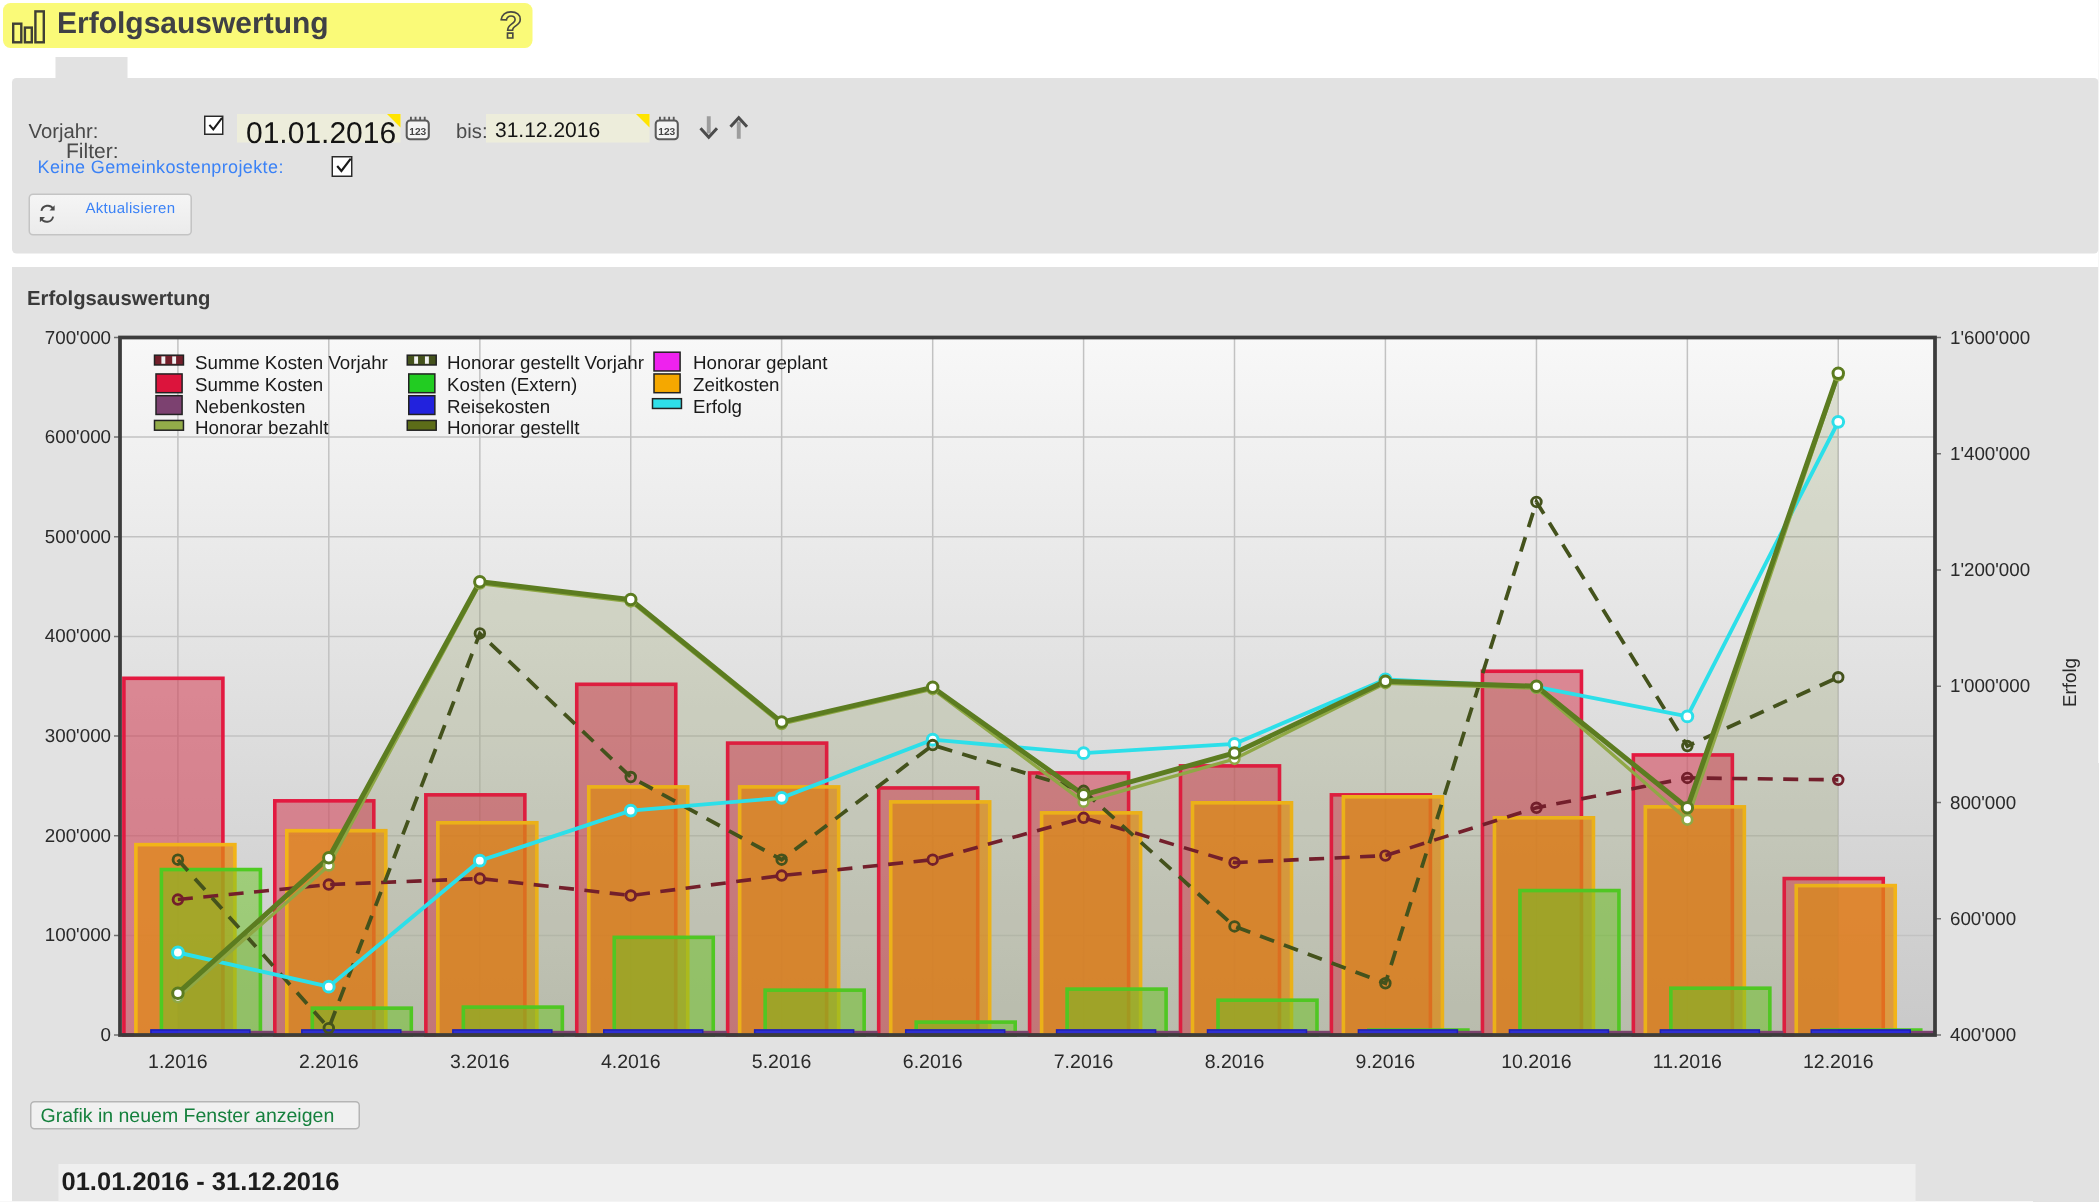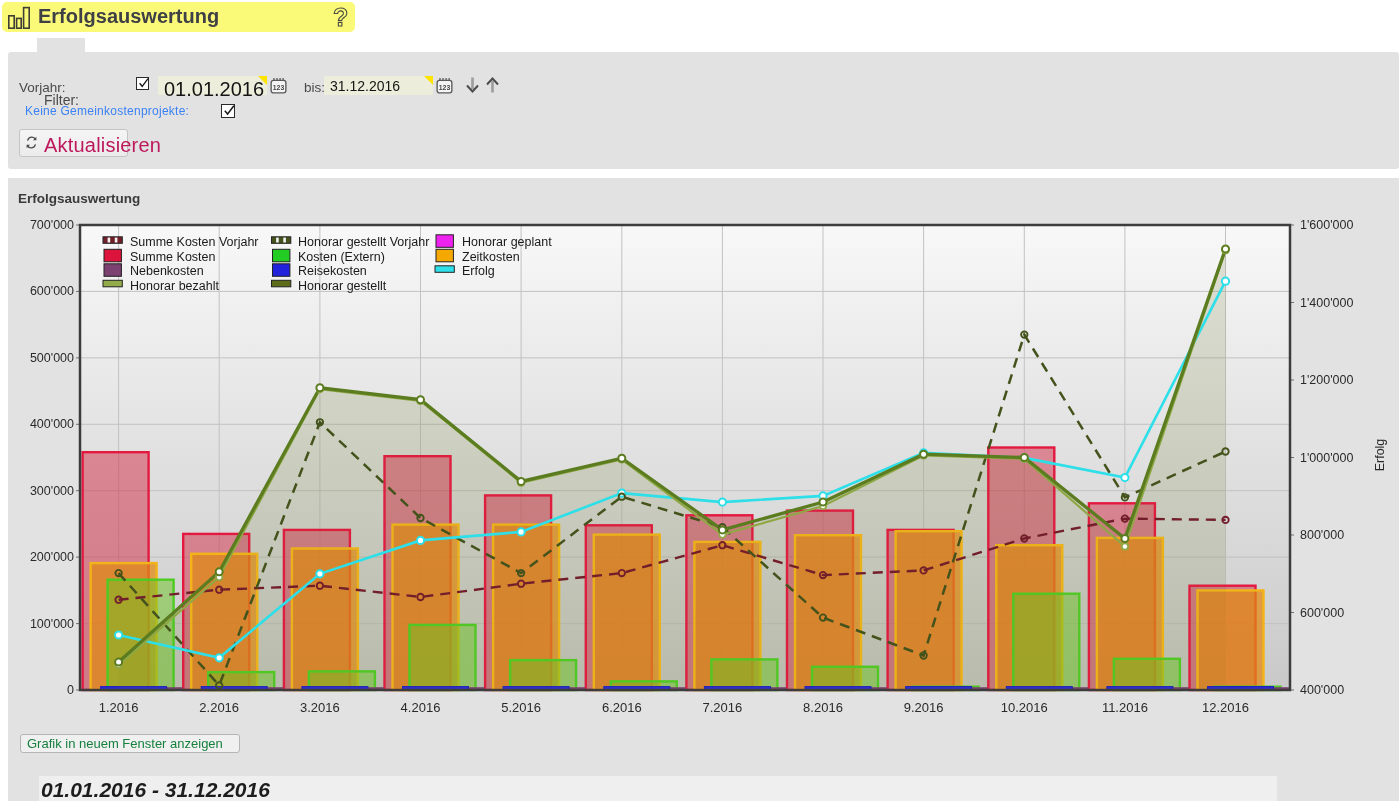--- a/index.html
+++ b/index.html
@@ -64,21 +64,21 @@
   <polyline points="2.6,6.2 5.2,9.3 11,1.6" fill="none" stroke="#1a1a1a" stroke-width="1.35"></polyline>
 </svg>
 
 <div class="abs" style="left:19px; top:129px; width:109px; height:28px; background:linear-gradient(#f5f5f5,#ebebeb); border:1px solid #c4c4c4; border-radius:3px;"></div>
 <svg class="abs" style="left:25px; top:136px;" width="13" height="13" viewBox="0 0 13 13">
   <path d="M 10.6 3.4 A 4.3 4.3 0 0 0 2.6 4.6" fill="none" stroke="#4a4a4a" stroke-width="1.25"></path>
   <path d="M 2.4 9.6 A 4.3 4.3 0 0 0 10.4 8.4" fill="none" stroke="#4a4a4a" stroke-width="1.25"></path>
   <path d="M 11.4 0.8 L 11.4 4.3 L 8.0 4.3 Z" fill="#4a4a4a" stroke="none"></path>
   <path d="M 1.6 12.2 L 1.6 8.7 L 5.0 8.7 Z" fill="#4a4a4a" stroke="none"></path>
 </svg>
-<div class="abs" style="left:44px; top:134px; font-size:20px; letter-spacing:0.2px; color:#be185d;">Aktualisieren</div>
+<div class="abs" style="left:57px; top:134px; font-size:10px; letter-spacing:0.2px; color:#3b82f6;">Aktualisieren</div>
 
 <svg class="abs" style="left:8px; top:178px;" width="1391" height="623" viewBox="8 178 1391 623">
 <rect x="8" y="178" width="1391" height="623" fill="#e2e2e2"></rect>
 <text x="18" y="203" font-size="13.5" font-weight="bold" fill="#3a3a3a">Erfolgsauswertung</text>
 <defs>
       <linearGradient id="bg" x1="0" y1="0" x2="0" y2="1">
         <stop offset="0" stop-color="#f8f8f8"></stop>
         <stop offset="1" stop-color="#c9c9c9"></stop>
       </linearGradient>
       <clipPath id="plotclip">
@@ -271,13 +271,13 @@
 <rect x="436" y="249.3" width="17.4" height="12.5" fill="#f5a800" stroke="#222" stroke-width="1"></rect>
 <text x="462" y="260.5" font-size="12.5" fill="#1a1a1a">Zeitkosten</text>
 <rect x="435" y="265.8" width="19.3" height="6.5" fill="#2fdfe9" stroke="#222" stroke-width="1"></rect>
 <text x="462" y="275" font-size="12.5" fill="#1a1a1a">Erfolg</text>
 </svg>
 
 <div class="abs" style="left:20px; top:734px; width:220px; height:19px; background:#f0f0f0; border:1px solid #b5b5b5; border-radius:3px;"></div>
 <div class="abs" style="left:27px; top:736px; font-size:13px; color:#15803d;">Grafik in neuem Fenster anzeigen</div>
 
 <div class="abs" style="left:39px; top:776px; width:1238px; height:25px; background:#efefef;"></div>
-<div class="abs" style="left:41px; top:778px; font-size:21px; font-weight:bold; color:#1d1d1d;font-style:italic;">01.01.2016 - 31.12.2016</div>
+<div class="abs" style="left:41px; top:778px; font-size:17px; font-weight:bold; color:#1d1d1d;">01.01.2016 - 31.12.2016</div>
 
 </body></html>

